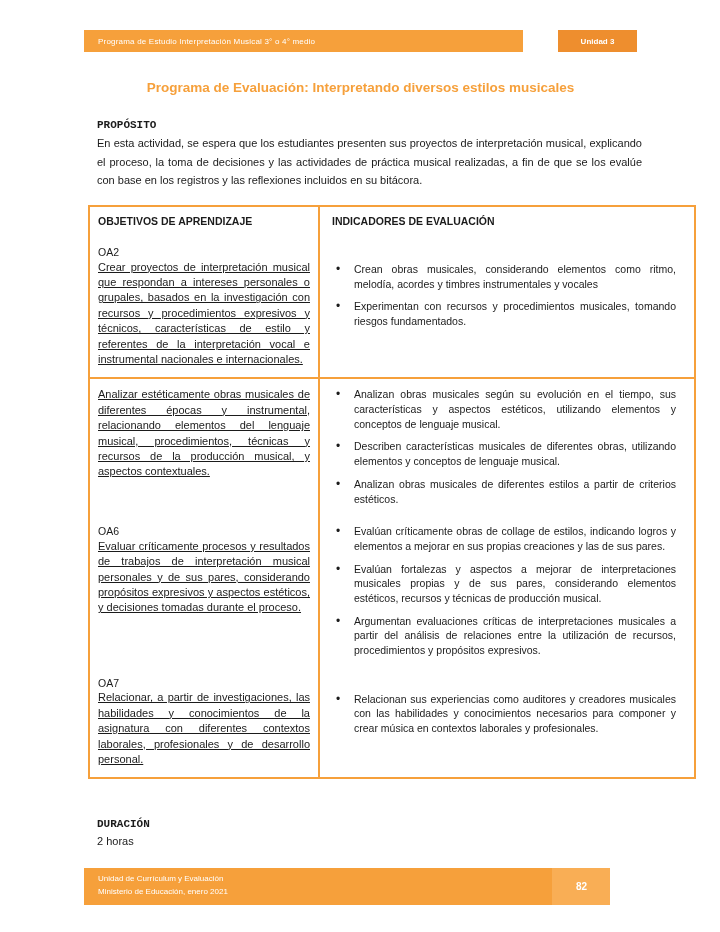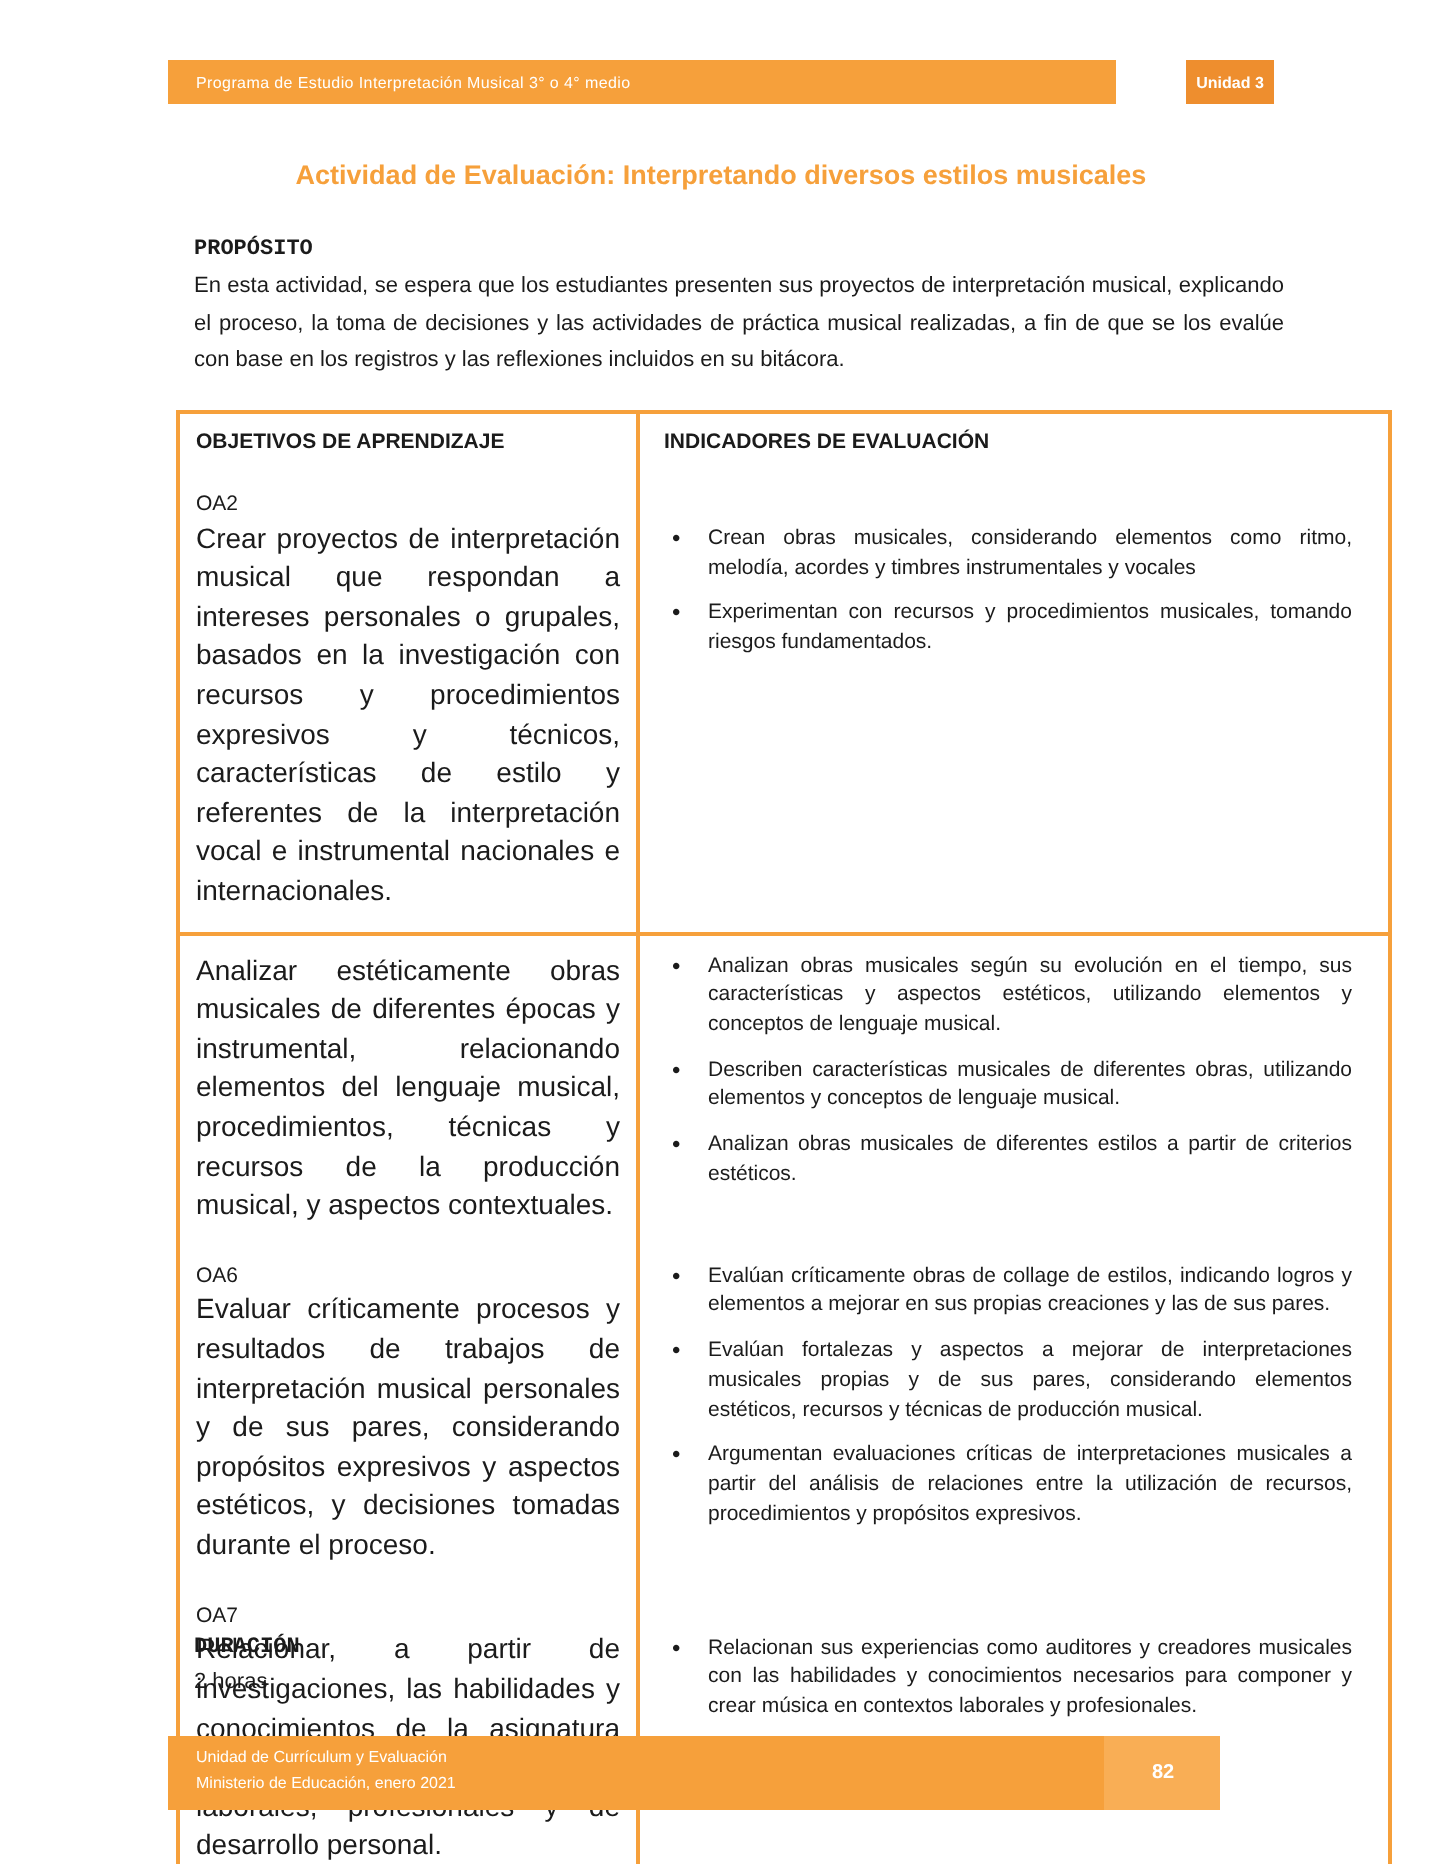--- a/index.html
+++ b/index.html
@@ -16,42 +16,42 @@
     margin:0 auto;
     background:#ffffff;
     font-family:"Liberation Sans", sans-serif;
     color:var(--ink);
     overflow:hidden;
   }
 
   
   .topbar{position:absolute;left:84px;top:30px;width:553px;height:22px;display:flex;gap:35px;}
   .topbar-left{flex:1;background:var(--accent);color:#fff;font-size:8px;display:flex;align-items:center;padding-left:14px;letter-spacing:.2px;}
-  .topbar-right{width:44px;background:var(--accent-dark);color:#fff;font-size:8px;font-weight:bold;display:flex;align-items:center;justify-content:center;}
+  .topbar-right{width:79px;background:var(--accent-dark);color:#fff;font-size:8px;font-weight:bold;display:flex;align-items:center;justify-content:center;}
 
   
   .doc-title{position:absolute;top:80px;left:84px;width:553px;text-align:center;color:var(--accent);font-size:13.5px;font-weight:bold;}
 
   
   .proposito{position:absolute;top:119px;left:97px;width:545px;}
   .section-heading{font-weight:bold;font-size:11px;margin-bottom:3px;font-family:Liberation Mono, monospace;}
   .body-text{font-size:11px;line-height:1.7;text-align:justify;}
 
   
   .oa-table{position:absolute;top:205px;left:88px;width:608px;border:2px solid var(--accent);background:#fff;}
   .t-row{display:grid;grid-template-columns:230px 1fr;}
   .t-row .cl{border-right:2px solid var(--accent);}
   .t-row.sep{border-bottom:2px solid var(--accent);}
   .th-cell{font-weight:bold;font-size:10.5px;padding:8px 10px 6px 8px;}
   .cl{padding:8px 8px 10px 8px;}
   .cr{padding:8px 18px 10px 12px;}
   .row-oa2 .cr{padding-top:25px;}
   .row-oa7 .cr{padding-top:24px;}
   .oa-code{font-size:10.5px;line-height:1.4;}
-  .oa-text{font-size:14px;line-height:1.4;text-align:justify;}
+  .oa-text{font-size:11px;line-height:1.4;text-align:justify;text-decoration:underline;}
   .ind-list{list-style:none;}
   .ind{position:relative;padding-left:22px;font-size:10.5px;line-height:1.4;text-align:justify;margin-bottom:8px;}
   .ind:last-child{margin-bottom:0;}
   .ind::before{content:"\2022";position:absolute;left:4px;top:-1px;font-size:12px;}
 
   
   .duracion{position:absolute;top:818px;left:97px;width:545px;}
   .duracion .body-text{line-height:1.5;}
 
   
@@ -62,21 +62,21 @@
 </head>
 <body>
 
 <div class="page">
 
   <div class="topbar">
     <div class="topbar-left">Programa de Estudio Interpretación Musical 3° o 4° medio</div>
     <div class="topbar-right">Unidad 3</div>
   </div>
 
-  <div class="doc-title">Actividad de Evaluación: Interpretando diversos estilos musicales</div>
+  <div class="doc-title">Programa de Evaluación: Interpretando diversos estilos musicales</div>
 
   <div class="proposito">
     <div class="section-heading">PROPÓSITO</div>
     <p class="body-text">En esta actividad, se espera que los estudiantes presenten sus proyectos de interpretación musical, explicando el proceso, la toma de decisiones y las actividades de práctica musical realizadas, a fin de que se los evalúe con base en los registros y las reflexiones incluidos en su bitácora.</p>
   </div>
 
   <div class="oa-table">
 
     <div class="t-row">
       <div class="cl th-cell">OBJETIVOS DE APRENDIZAJE</div>

